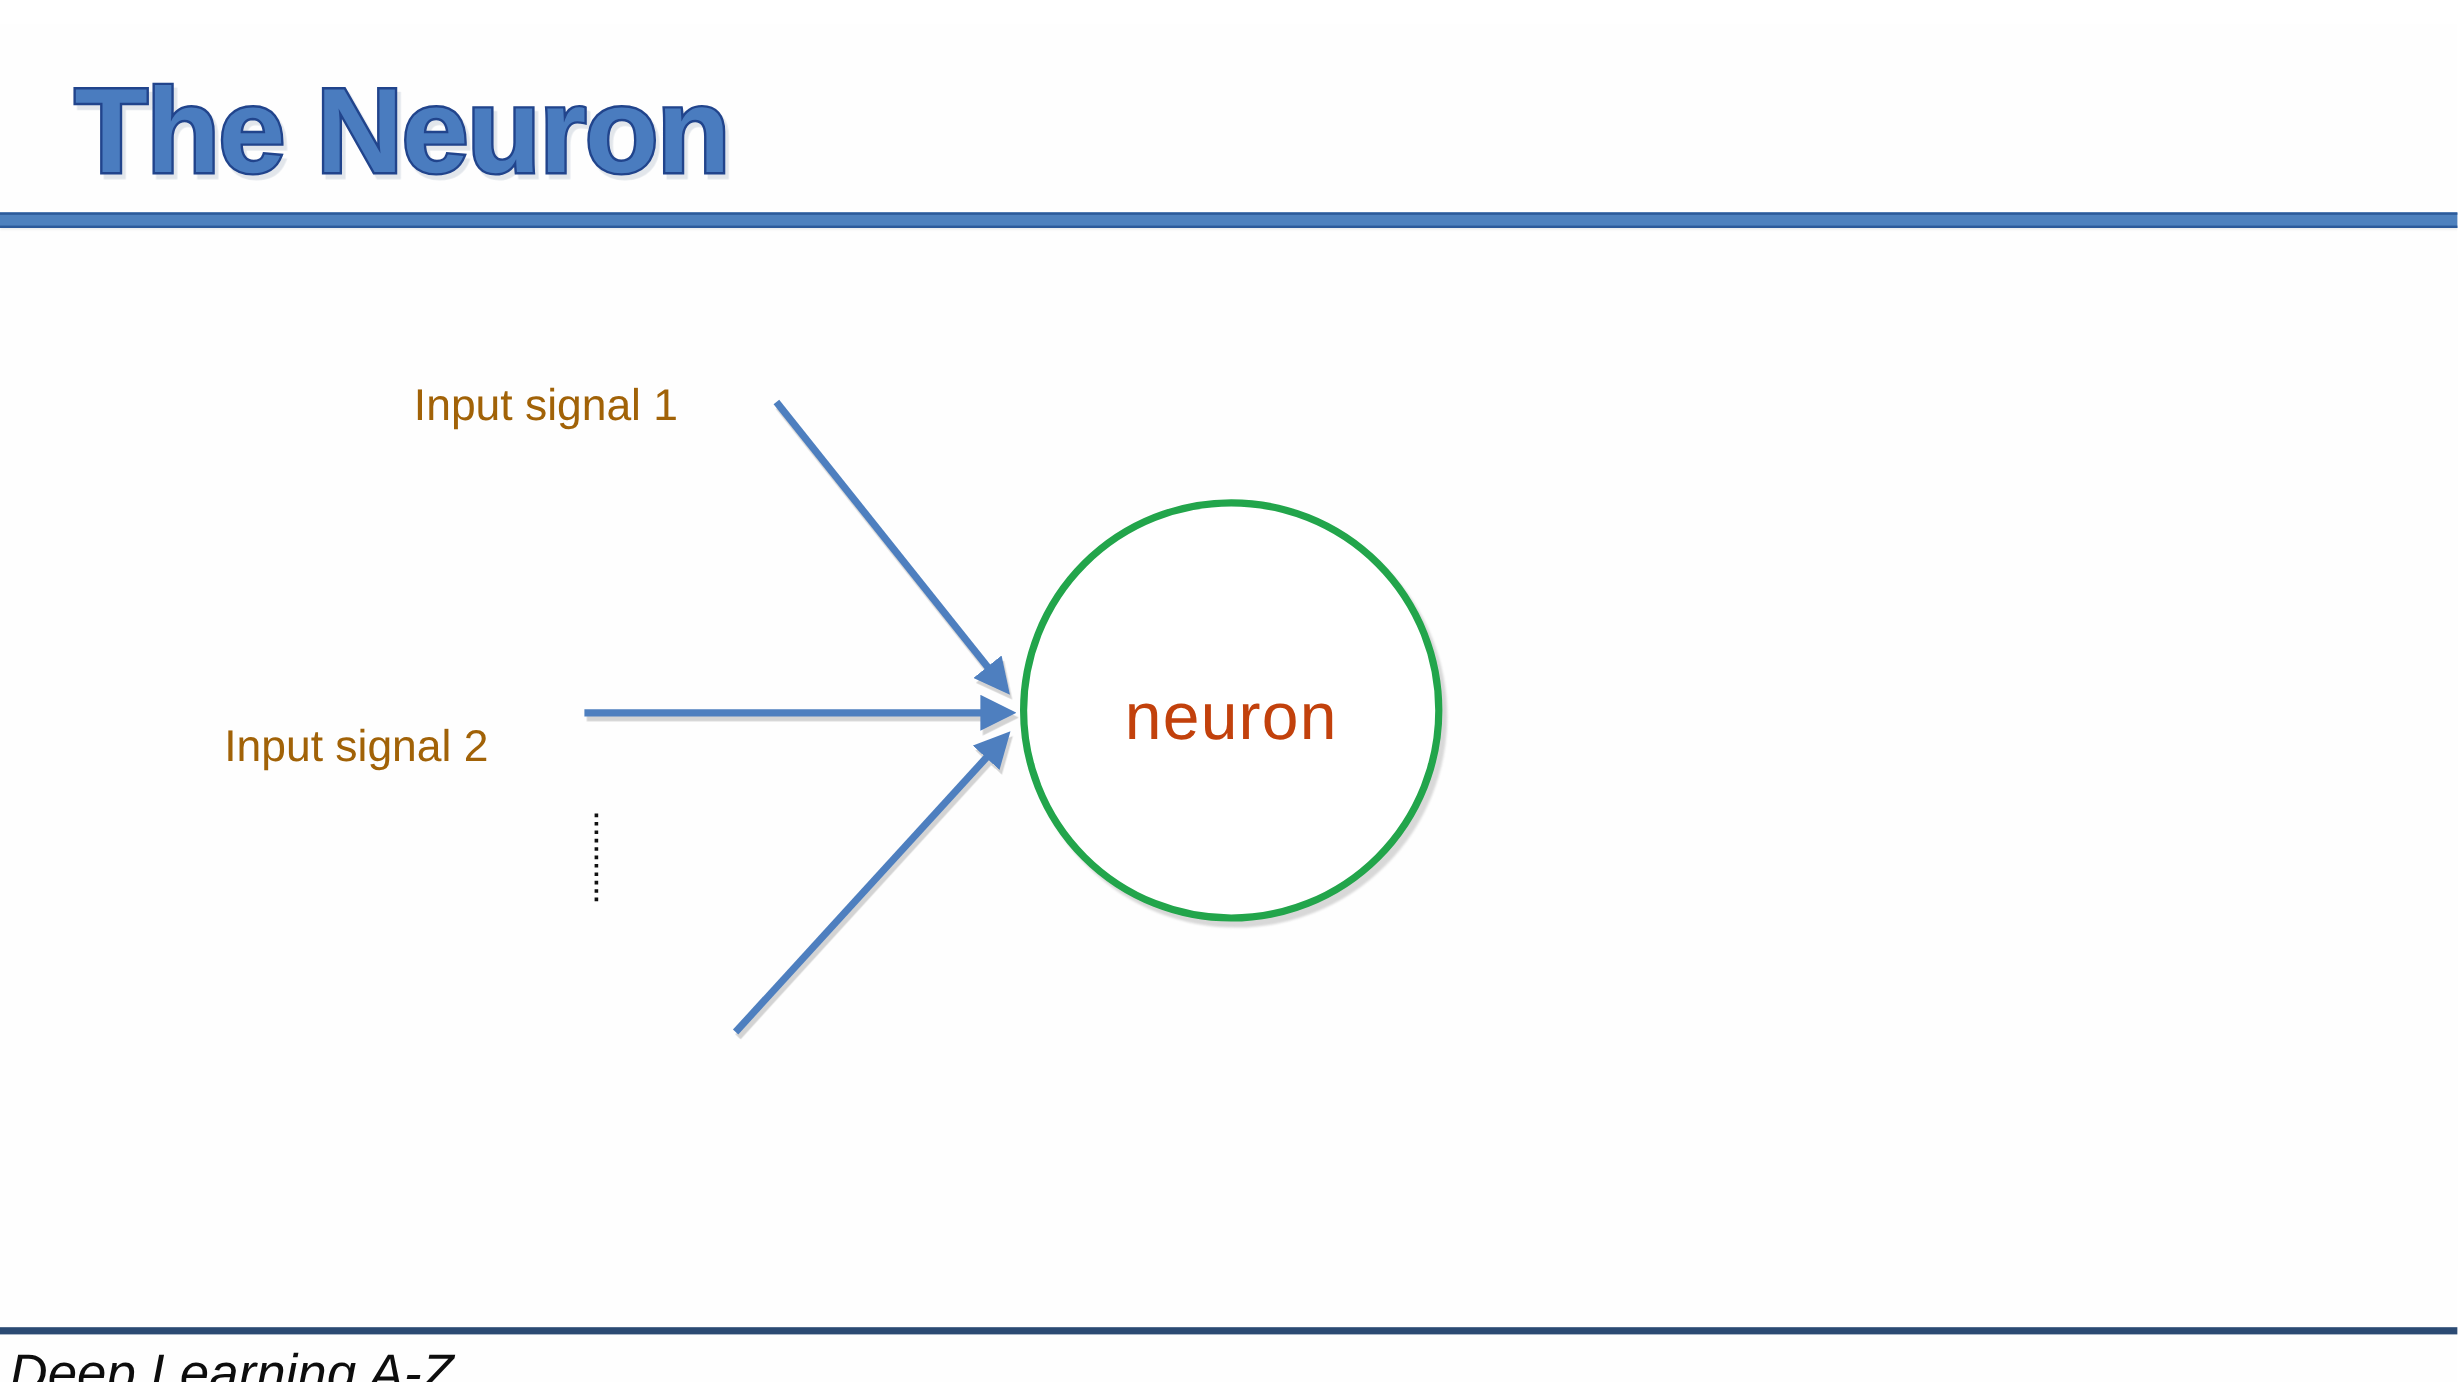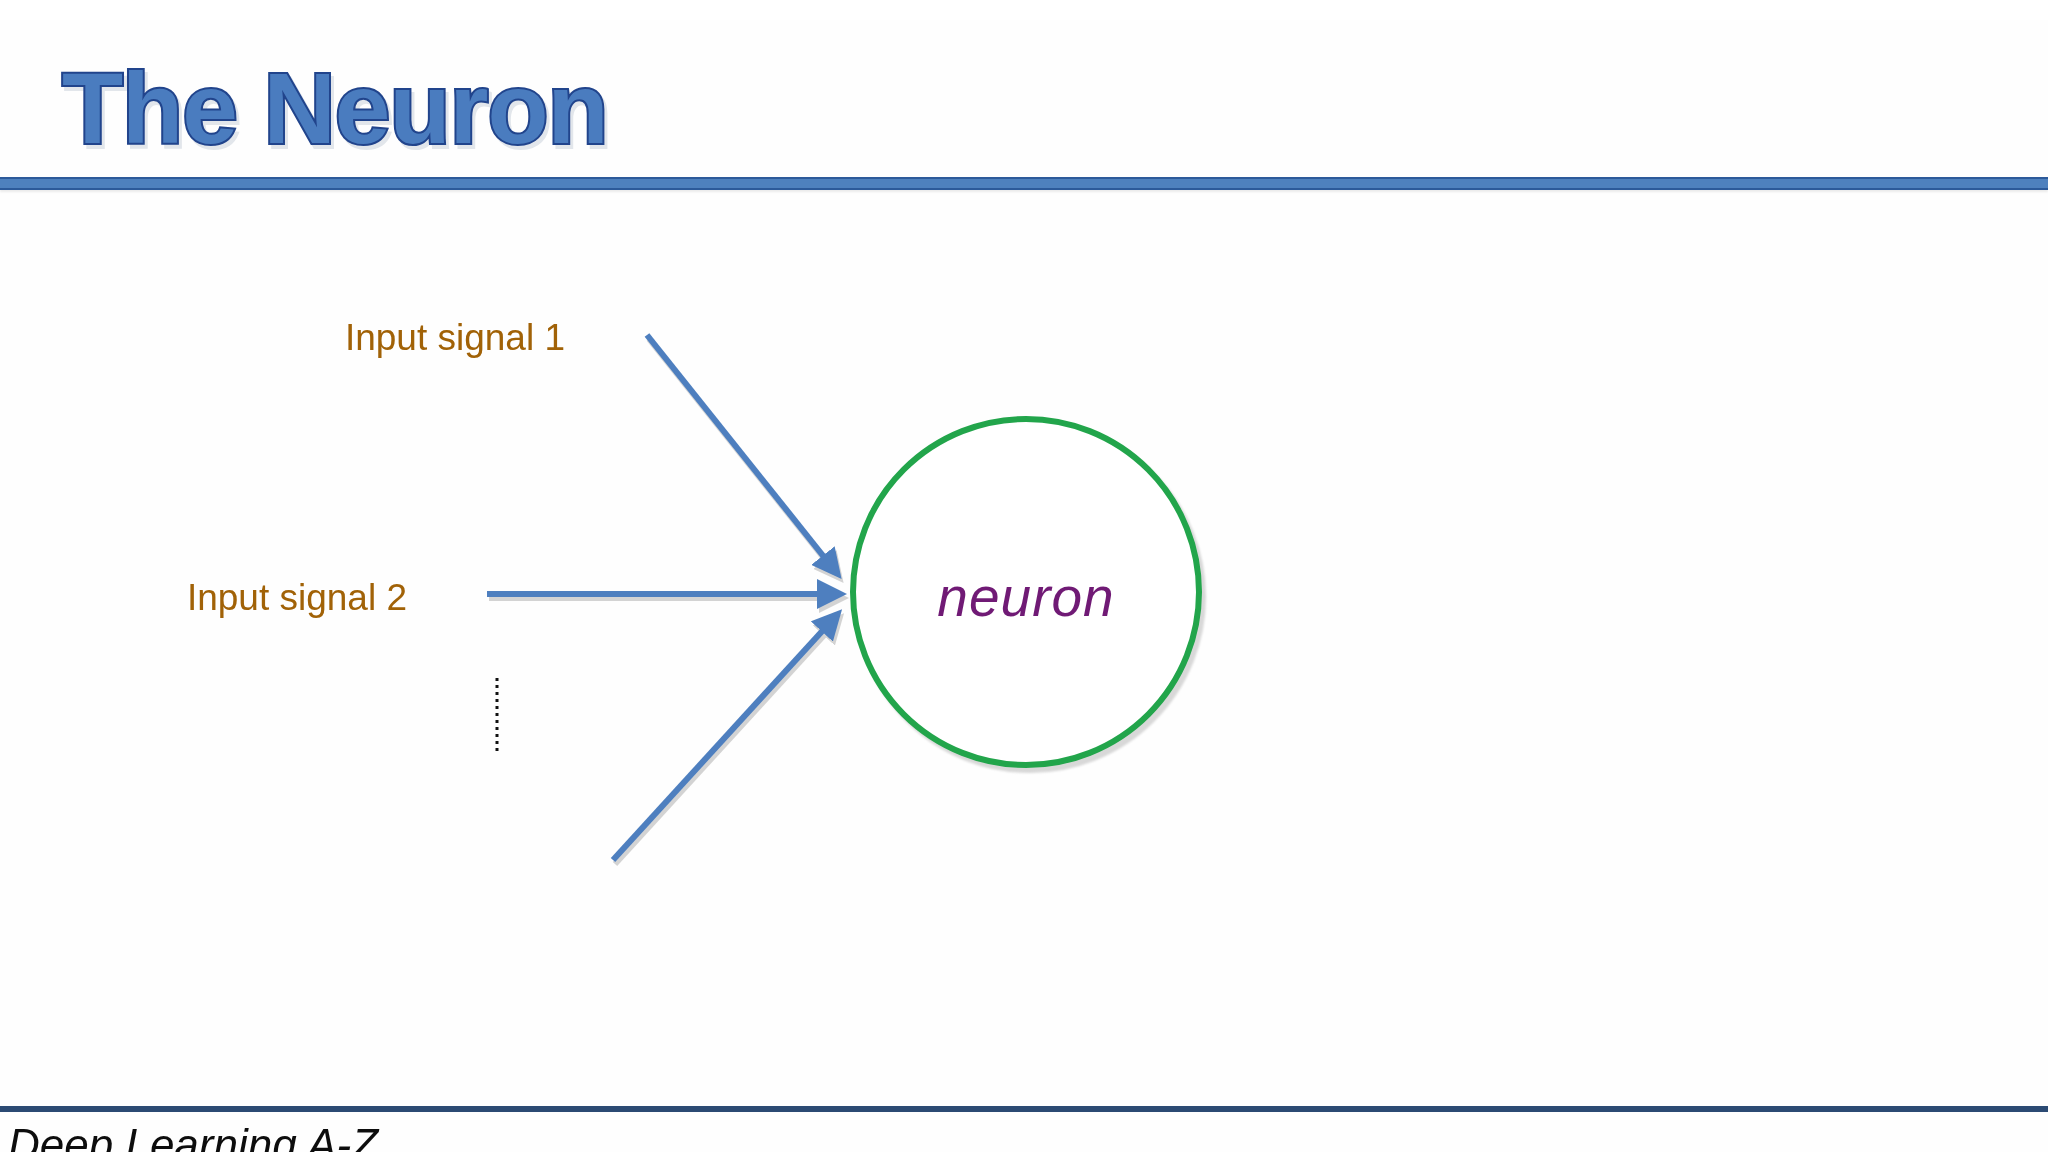--- a/index.html
+++ b/index.html
@@ -77,33 +77,32 @@
   }
   .input-label {
     position: absolute;
     z-index: 2;
     font-size: 37px;
     color: #a16207;
     white-space: nowrap;
     transform: translateY(-50%);
   }
   .label-1 { right: 1483px; top: 318px; }
-  .label-2 { right: 1641px; top: 578px; }
+  .label-2 { right: 1641px; top: 602px; }
   .label-m { right: 1511px; top: 837px; }
   .neuron-label {
     position: absolute;
     z-index: 2;
     left: 1026px;
     top: 577px;
     transform: translate(-50%, -50%);
     font-size: 55px;
-    color: #701a75;
+    color: #c2410c;
     letter-spacing: 1px;
     white-space: nowrap;
-    font-style: italic;
   }
 
   
   .footer-text {
     position: absolute;
     top: 1100px;
     font-size: 44px;
     color: #0d0d0d;
     white-space: nowrap;
     z-index: 2;

